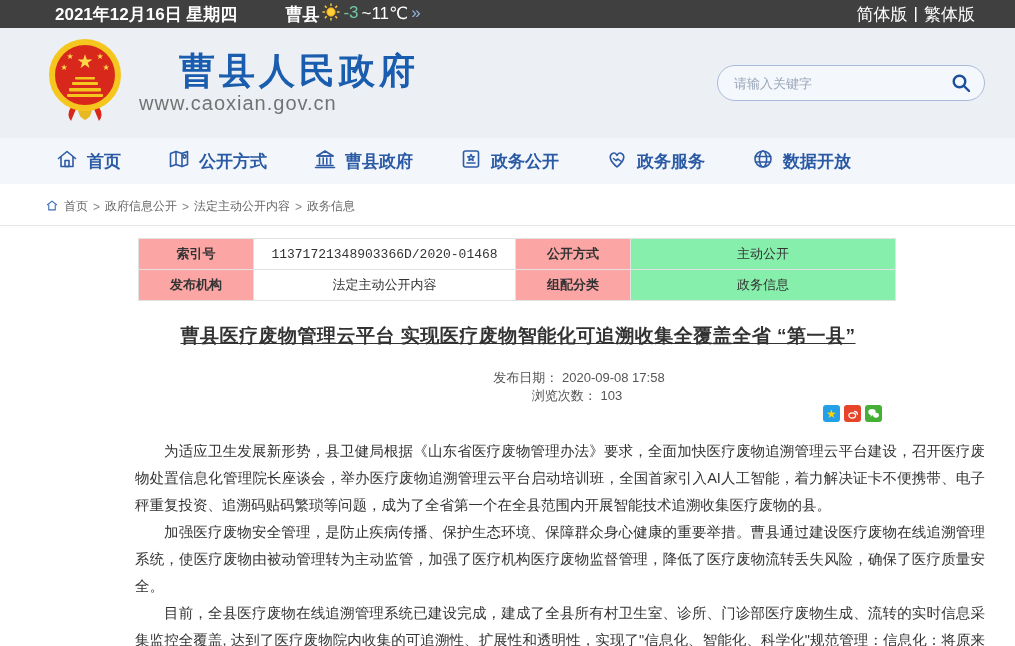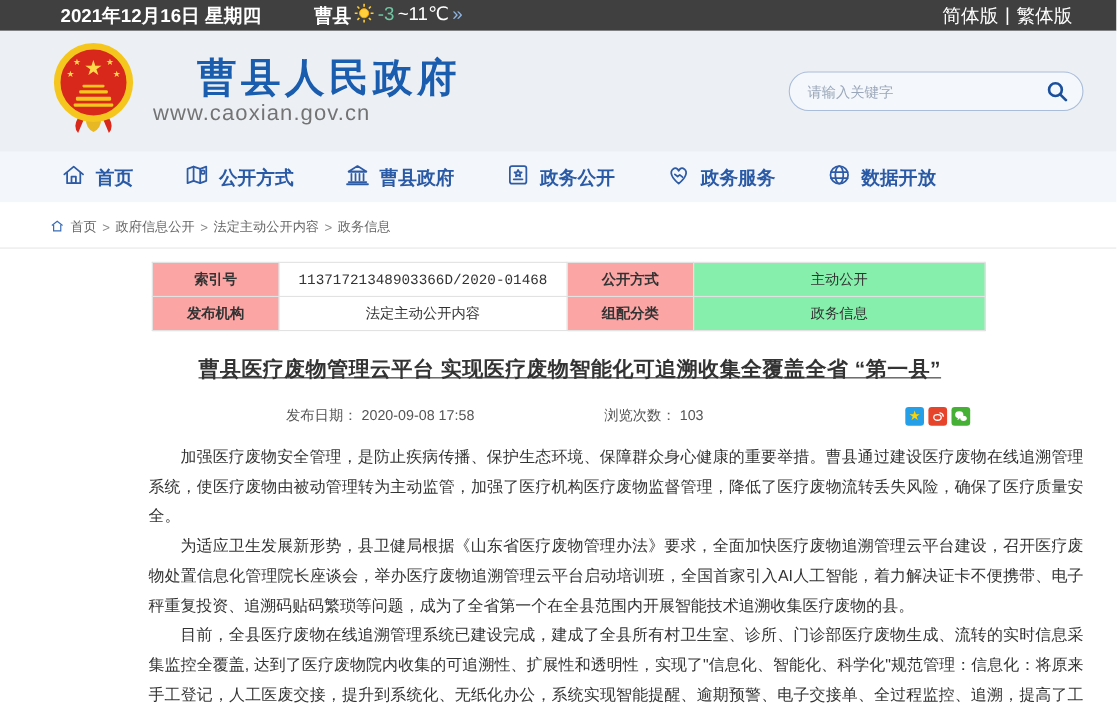--- a/index.html
+++ b/index.html
@@ -45,21 +45,21 @@
   .content { width:850px; margin-left:135px; padding-top:12px; }
   .inner { width:760px; margin-left:3px; }
   table.meta-table { border-collapse:collapse; width:757px; table-layout:fixed; }
   table.meta-table td { border:1px solid #e2e2e2; height:31px; text-align:center;
     font-size:13px; color:#333; padding:2px 6px; }
   td.lab { background:#fca5a5; font-weight:bold; width:115px; }
   td.val1 { background:#fff; width:262px;font-family:Liberation Mono, monospace; }
   td.val2 { background:#86efac; width:265px; }
   .art-title { margin-top:22px; text-align:center; font-size:19px; font-weight:bold;
     color:#333; letter-spacing:0.5px;text-decoration:underline; }
-  .meta-row { display:flex; align-items:center; margin-top:20px; font-size:13px; color:#555; }
+  .meta-row { display:flex; align-items:center; margin-top:20px; font-size:13px; color:#555;flex-direction:column; }
   .meta-row .d { margin-left:122px; }
   .meta-row .v { margin-left:118px; }
   .meta-row .icons { margin-left:auto; margin-right:16px; display:flex; gap:4px; }
   .share { width:17px; height:17px; border-radius:3px; display:flex;
     align-items:center; justify-content:center; cursor:pointer; }
   .share.qzone { background:#25a0e8; color:#ffd400; font-size:12px; line-height:1; }
   .share.weibo { background:#e6452c; }
   .share.wechat { background:#45b035; }
   
   .body-text { margin-top:16px; }
@@ -262,17 +262,17 @@
             <ellipse cx="6.2" cy="6.2" rx="4.6" ry="3.8"></ellipse>
             <ellipse cx="11" cy="10.2" rx="3.6" ry="3"></ellipse>
             <path d="M4 12 l1-2.6 2 1.2 z"></path>
           </svg>
         </span>
       </span>
     </div>
   </div>
 
   <div class="body-text">
+    <p>为适应卫生发展新形势，县卫健局根据《山东省医疗废物管理办法》要求，全面加快医疗废物追溯管理云平台建设，召开医疗废物处置信息化管理院长座谈会，举办医疗废物追溯管理云平台启动培训班，全国首家引入AI人工智能，着力解决证卡不便携带、电子秤重复投资、追溯码贴码繁琐等问题，成为了全省第一个在全县范围内开展智能技术追溯收集医疗废物的县。</p>
     <p>加强医疗废物安全管理，是防止疾病传播、保护生态环境、保障群众身心健康的重要举措。曹县通过建设医疗废物在线追溯管理系统，使医疗废物由被动管理转为主动监管，加强了医疗机构医疗废物监督管理，降低了医疗废物流转丢失风险，确保了医疗质量安全。</p>
-    <p>为适应卫生发展新形势，县卫健局根据《山东省医疗废物管理办法》要求，全面加快医疗废物追溯管理云平台建设，召开医疗废物处置信息化管理院长座谈会，举办医疗废物追溯管理云平台启动培训班，全国首家引入AI人工智能，着力解决证卡不便携带、电子秤重复投资、追溯码贴码繁琐等问题，成为了全省第一个在全县范围内开展智能技术追溯收集医疗废物的县。</p>
     <p>目前，全县医疗废物在线追溯管理系统已建设完成，建成了全县所有村卫生室、诊所、门诊部医疗废物生成、流转的实时信息采集监控全覆盖, 达到了医疗废物院内收集的可追溯性、扩展性和透明性，实现了"信息化、智能化、科学化"规范管理：信息化：将原来手工登记，人工医废交接，提升到系统化、无纸化办公，系统实现智能提醒、逾期预警、电子交接单、全过程监控、追溯，提高了工作效率。智能化：引入全国首家AI人工智能技术，机构在医废贮存、收集、追溯时，可实现刷脸医废收集、电子秤重量数字识别等智能化操作，手写追溯码识别，节约了服务成本。科学化：医疗废物本身具有传染性，建设全县医疗废物在线追溯管理系统，避免了直接接触，防止了医废感染风险。</p>
   </div>
 </div>
 
 </body></html>

